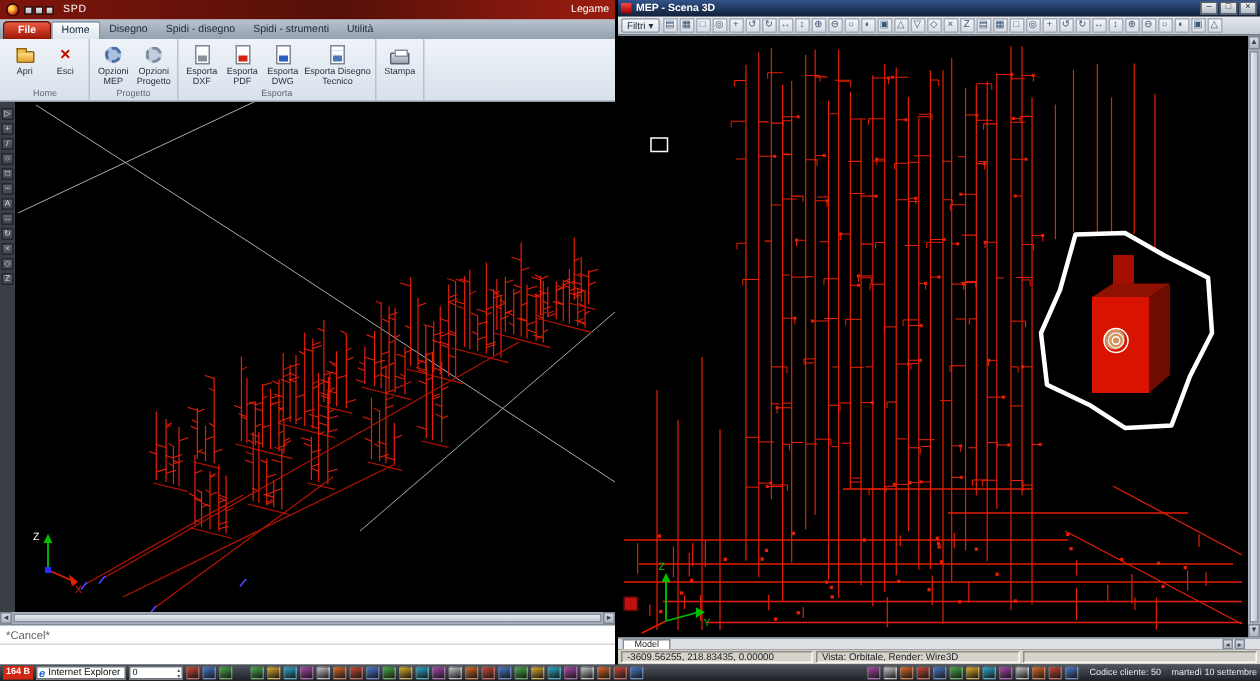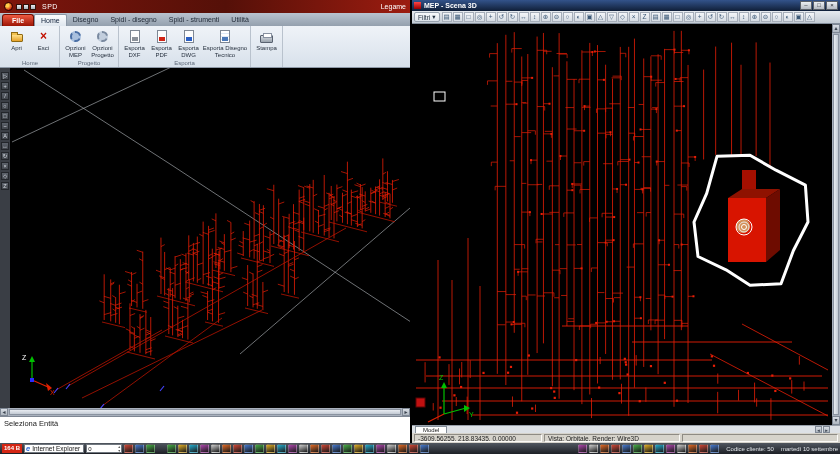--- a/index.html
+++ b/index.html
@@ -622,21 +622,21 @@
             <text x="40" y="327" fill="#e02000" font-size="7">X</text>
           </svg>
       </div>
     </div>
     <div class="hscroll">
       <i class="sarr al"></i>
       <span class="sthumb"></span>
       <i class="sarr ar"></i>
     </div>
     <div class="cmd">
-      <div class="cmd-prompt">Seleziona Entità</div>
+      <div class="cmd-hist">*Cancel*</div>
     </div>
   </div>
 
   <div class="rw">
     <div class="rw-title">
       <i class="rw-app-icon"></i>
       <span>MEP - Scena 3D</span>
       <span class="rw-btns">
         <span class="wbtn">–</span>
         <span class="wbtn">□</span>

